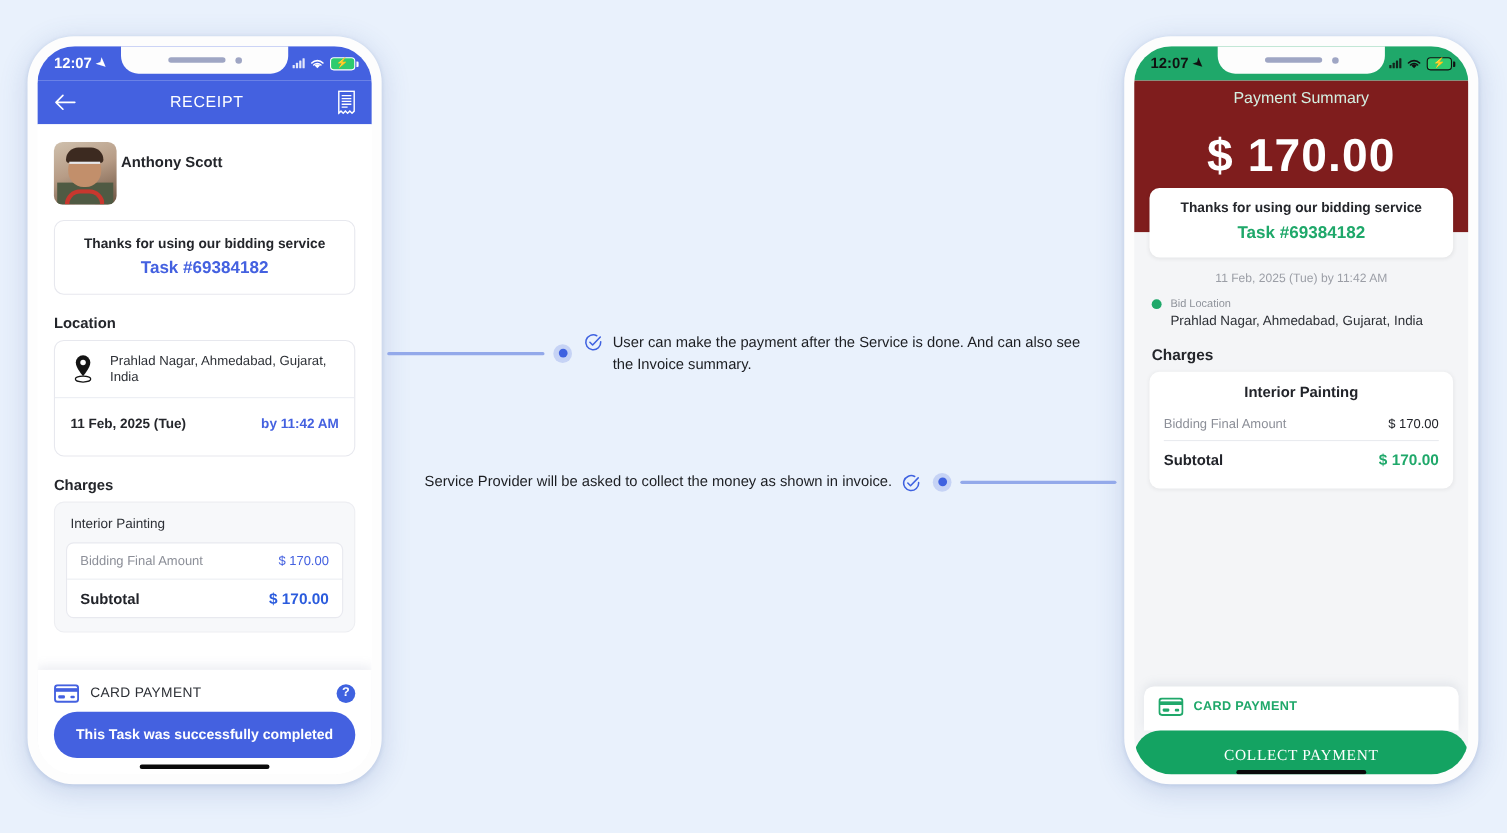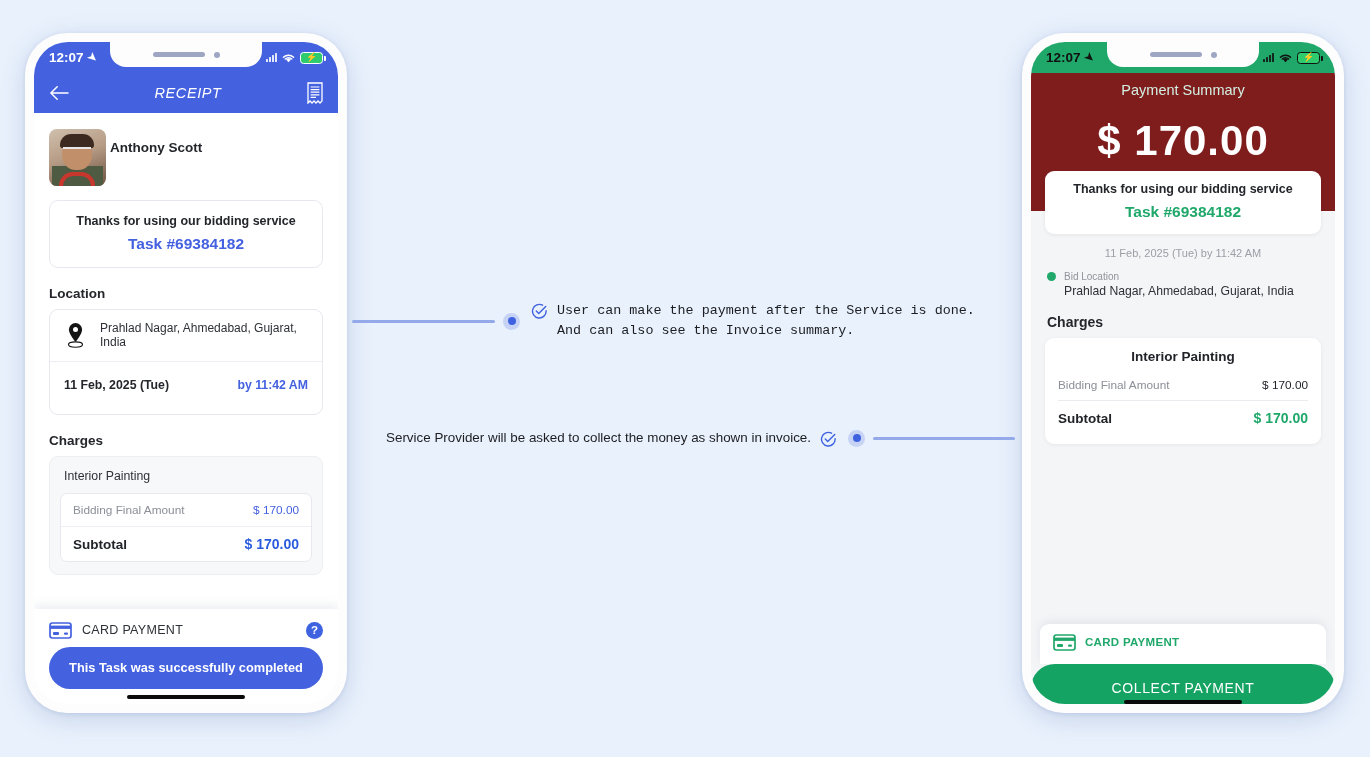--- a/index.html
+++ b/index.html
@@ -70,21 +70,21 @@
     background: #2ecb6f;
   }
   .batt::after { content:""; position:absolute; right:-3.5px; top:3px; width:2px; height:5px;
     background: currentColor; border-radius: 0 1px 1px 0; }
   .bolt { font-size: 9px; line-height: 1; color: #fff; }
 
   
   .l-appbar {
     background: #4461e0; color: #fff;
     height: 40px; display: flex; align-items: center;
-    padding: 0 14px; gap: 10px; font-style: italic;
+    padding: 0 14px; gap: 10px;
   }
   .l-title { flex: 1; text-align: center; font-size: 14.5px; letter-spacing: .6px; }
   .back-ic { width: 22px; height: 18px; }
   .receipt-ic { width: 18px; height: 22px; }
 
   .l-body { background: #fff; height: calc(100% - 71px); position: relative; overflow: hidden; }
 
   .user-row { display: flex; align-items: flex-start; gap: 4px; padding: 16px 15px 0 15px; }
   .avatar {
     width: 57px; height: 57px; border-radius: 8px; flex: none;
@@ -170,28 +170,28 @@
   .r-li { display: flex; align-items: center; justify-content: space-between; padding: 5px 0 8px; }
   .r-li2 { display: flex; align-items: center; justify-content: space-between; padding: 9px 0 10px; border-top: 1px solid #e9ebef; }
 
   .r-foot { position: absolute; left: 0; right: 0; bottom: 0; }
   .r-paycard { background: #fff; border-radius: 9px 9px 0 0; margin: 0 9px; padding: 10px 13px 13px;
     box-shadow: 0 -3px 9px rgba(130,140,165,0.14); }
   .r-pay-row { display: flex; align-items: center; gap: 9px; }
   .r-pay-lab { font-size: 11.5px; font-weight: bold; color: #1fa86a; letter-spacing: .3px; }
   .r-pay-sub { font-size: 12px; color: #595c63; padding: 6px 0 0 2px; }
   .r-cta { display: block; width: 100%; border: none; cursor: pointer; background: #14a362; color: #fff;
-    border-radius: 24px; padding: 16px 0 17px; font-size: 14px; font-family: Liberation Sans, sans-serif;
+    border-radius: 24px; padding: 16px 0 17px; font-size: 14px; font-family: Liberation Serif, serif;
     letter-spacing: .6px; text-align: center; }
   .r-homebar { width: 118px; height: 4.5px; border-radius: 3px; background: #0a0a0a;
     margin: -13px auto 0; position: relative; }
 
   
   .ann { position: absolute; display: flex; align-items: flex-start; }
-  .ann-1 { left: 352px; top: 301px; width: 650px; font-family: Liberation Mono, monospace; }
+  .ann-1 { left: 352px; top: 301px; width: 650px; }
   .ann-2 { left: 360px; top: 428px; width: 655px; }
   .line { height: 3px; background: #93a9ea; border-radius: 2px; flex: none; align-self: center; }
   .dot { width: 17px; height: 17px; border-radius: 50%; background: #c6d3f5; flex: none;
     display: flex; align-items: center; justify-content: center; align-self: center; }
   .dot i { width: 8px; height: 8px; border-radius: 50%; background: #3f62e0; display: block; }
   .chk { width: 17px; height: 17px; flex: none; align-self: flex-start; margin-top: 2px; }
   .ann-txt { font-size: 13.4px; color: #1c1e22; line-height: 20px; }
 </style>
 </head>
 <body>

